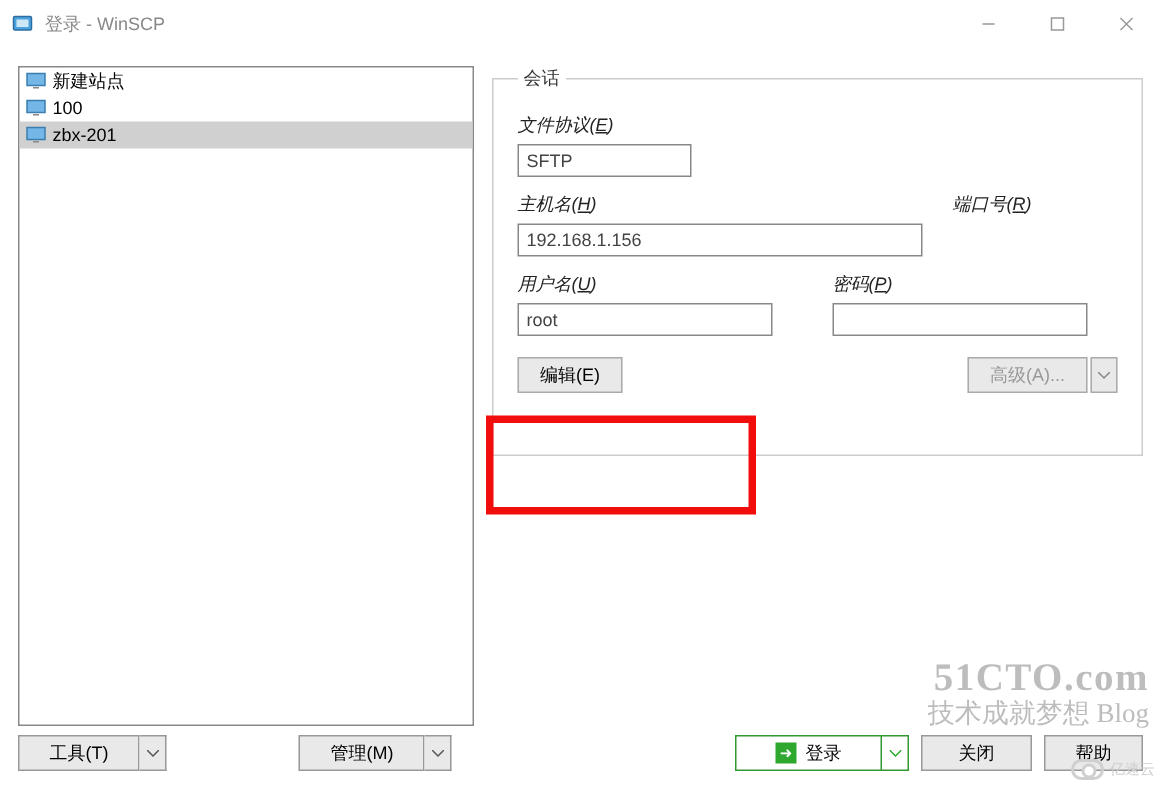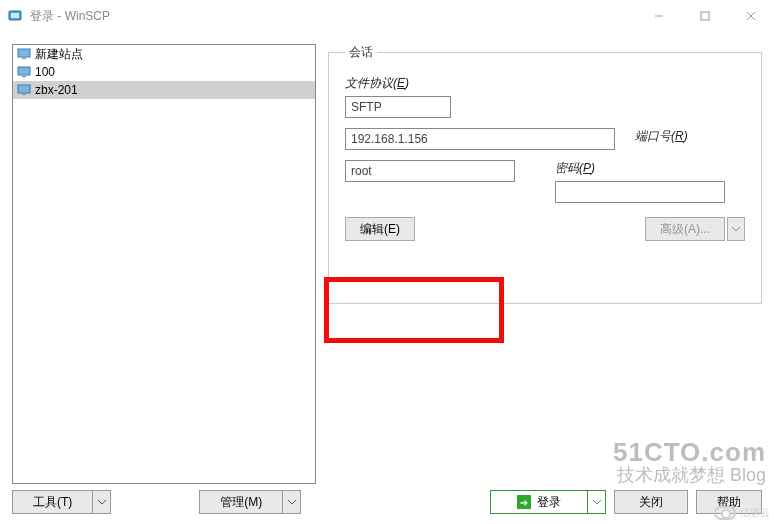--- a/index.html
+++ b/index.html
@@ -84,21 +84,21 @@
   .hotkey { text-decoration: underline; }
   input.txt, .combo {
     border: 1px solid #888;
     height: 22px;
     padding: 2px 5px;
     font-family: inherit;
     font-size: 12px;
     background: #fff;
     color: #444;
   }
-  .combo { width: 106px; }
+  .combo { width: 116px; }
   .row-hp { display: flex; gap: 20px; }
   .host-block { flex: 1; }
   .port-block { width: 110px; }
   .host-input { width: 270px; }
   .port-input { width: 100px; text-align: right; }
   .row-up { display: flex; gap: 20px; }
   .user-block, .pass-block { flex: 1; }
   .user-input, .pass-input { width: 170px; }
   .edit-row {
     display: flex;
@@ -182,21 +182,21 @@
     background: #e9e9e9;
     padding: 0 24px;
     display: flex; align-items: center;
   }
   .watermark {
     position: absolute;
     right: 8px;
     bottom: 38px;
     text-align: right;
     color: #bdbdbd;
-    font-family: Liberation Sans, sans-serif;
+    font-family: Liberation Serif, serif;
     pointer-events: none;
     line-height: 1.1;
   }
   .watermark .l1 { font-size: 26px; font-weight: bold; letter-spacing: 1px; }
   .watermark .l2 { font-size: 18px; }
   .watermark2 {
     position: absolute;
     right: 4px;
     bottom: 4px;
     color: #cfcfcf;
@@ -288,29 +288,31 @@
     <fieldset class="session">
       <legend>会话</legend>
 
       <div class="field-row">
         <div class="field-label"><span>文件协议</span>(<span class="hotkey">E</span>)</div>
         <input class="txt combo" readonly="" value="SFTP" style="">
       </div>
 
       <div class="field-row row-hp">
         <div class="host-block">
+          <div class="field-label"><span>主机名</span>(<span class="hotkey">H</span>)</div>
           <input class="txt host-input" readonly="" value="192.168.1.156" style="">
         </div>
         <div class="port-block">
           <div class="field-label"><span>端口号</span>(<span class="hotkey">R</span>)</div>
         </div>
       </div>
 
       <div class="field-row row-up">
         <div class="user-block">
+          <div class="field-label"><span>用户名</span>(<span class="hotkey">U</span>)</div>
           <input class="txt user-input" readonly="" value="root" style="">
         </div>
         <div class="pass-block">
           <div class="field-label"><span>密码</span>(<span class="hotkey">P</span>)</div>
           <input class="txt pass-input" type="password" readonly="" value="" style="">
         </div>
       </div>
 
       <div class="edit-row">
         <button class="btn">编辑(E)</button>

